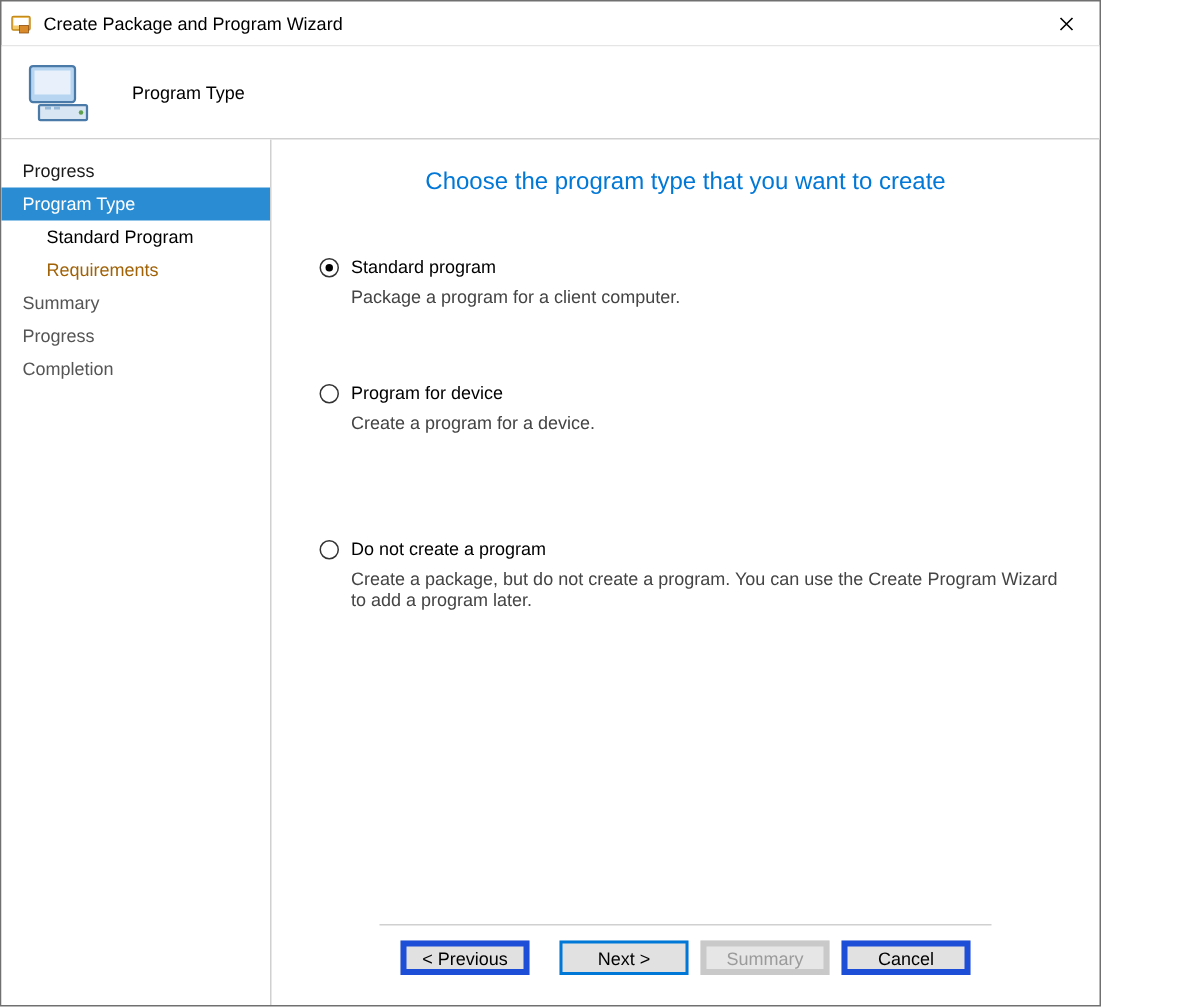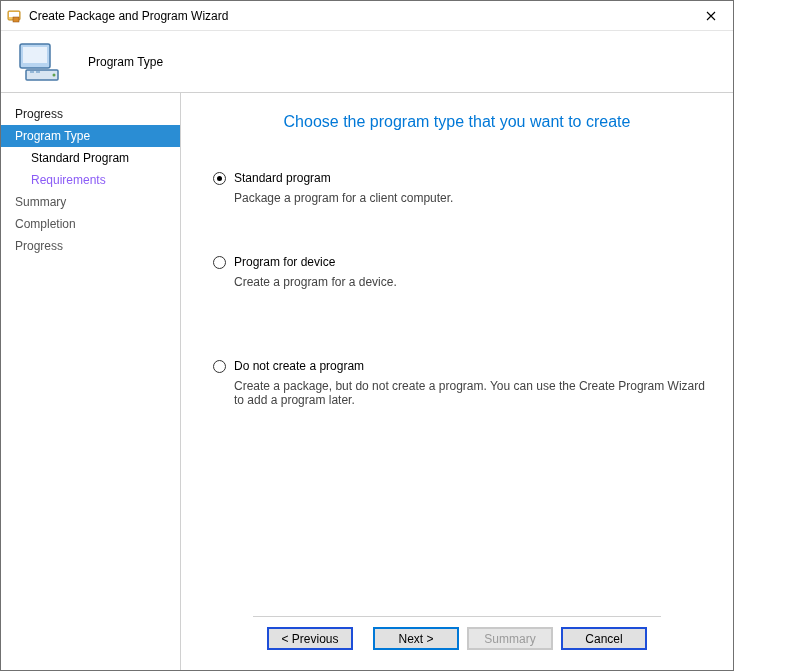--- a/index.html
+++ b/index.html
@@ -67,21 +67,21 @@
     font-size: 12px;
     color: #1a1a1a;
     cursor: default;
   }
   .nav-item.active {
     background: #2a8dd4;
     color: #fff;
   }
   .nav-item.sub {
     padding-left: 30px;
-    color: #8b5cf6;
+    color: #a16207;
   }
   .nav-item.sub.current { color: #000; }
   .nav-item.dim { color: #555; }
   .main {
     flex: 1;
     padding: 20px 20px 10px 20px;
     display: flex;
     flex-direction: column;
     align-items: center;
   }
@@ -125,21 +125,21 @@
   .footer {
     border-top: 1px solid #d0d0d0;
     padding: 10px 14px;
     display: flex;
     justify-content: flex-end;
     gap: 8px;
   }
   .btn {
     min-width: 86px;
     height: 23px;
-    border: 2px solid #1d4ed8;
+    border: 4px solid #1d4ed8;
     background: #e1e1e1;
     font-size: 12px;
     display: flex;
     align-items: center;
     justify-content: center;
     padding: 0 10px;
     cursor: default;
   }
   .btn.default { border: 2px solid #0078d7; margin-left: 12px; }
   .btn.disabled { color: #9b9b9b; border-color:#c9c9c9; background:#e6e6e6;}
@@ -180,22 +180,22 @@
   </div>
 
   <div class="body">
 
     <div class="sidebar">
       <div class="nav-item">Progress</div>
       <div class="nav-item active">Program Type</div>
       <div class="nav-item sub current">Standard Program</div>
       <div class="nav-item sub">Requirements</div>
       <div class="nav-item dim">Summary</div>
+      <div class="nav-item dim">Progress</div>
       <div class="nav-item dim">Completion</div>
-      <div class="nav-item dim">Progress</div>
     </div>
 
     <div class="main">
       <div class="main-heading">Choose the program type that you want to create</div>
 
       <div class="options">
 
         <div class="opt-block">
           <div class="opt-row">
             <span class="radio checked"></span>

